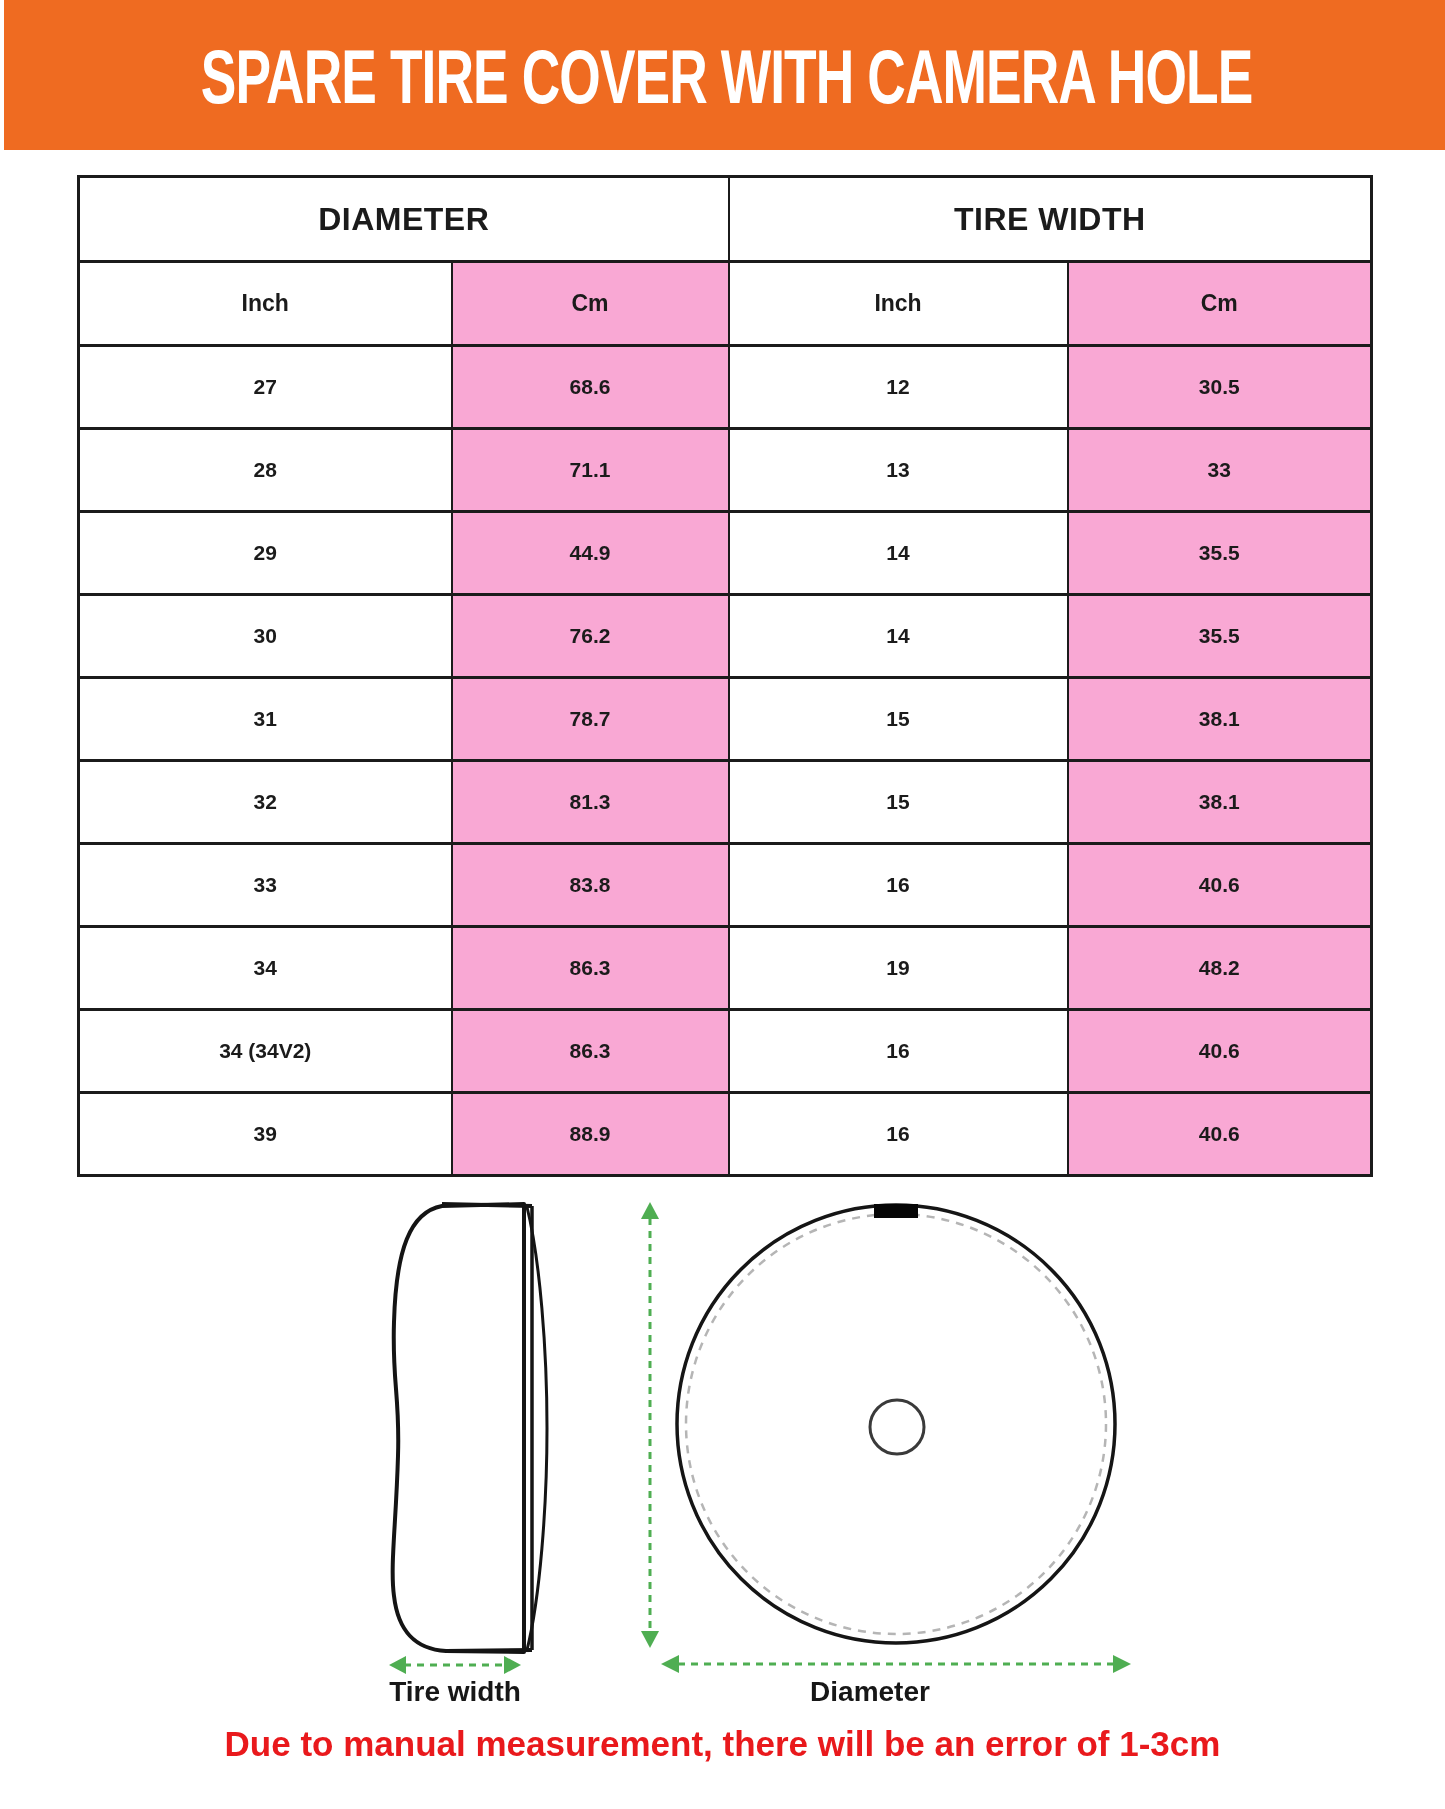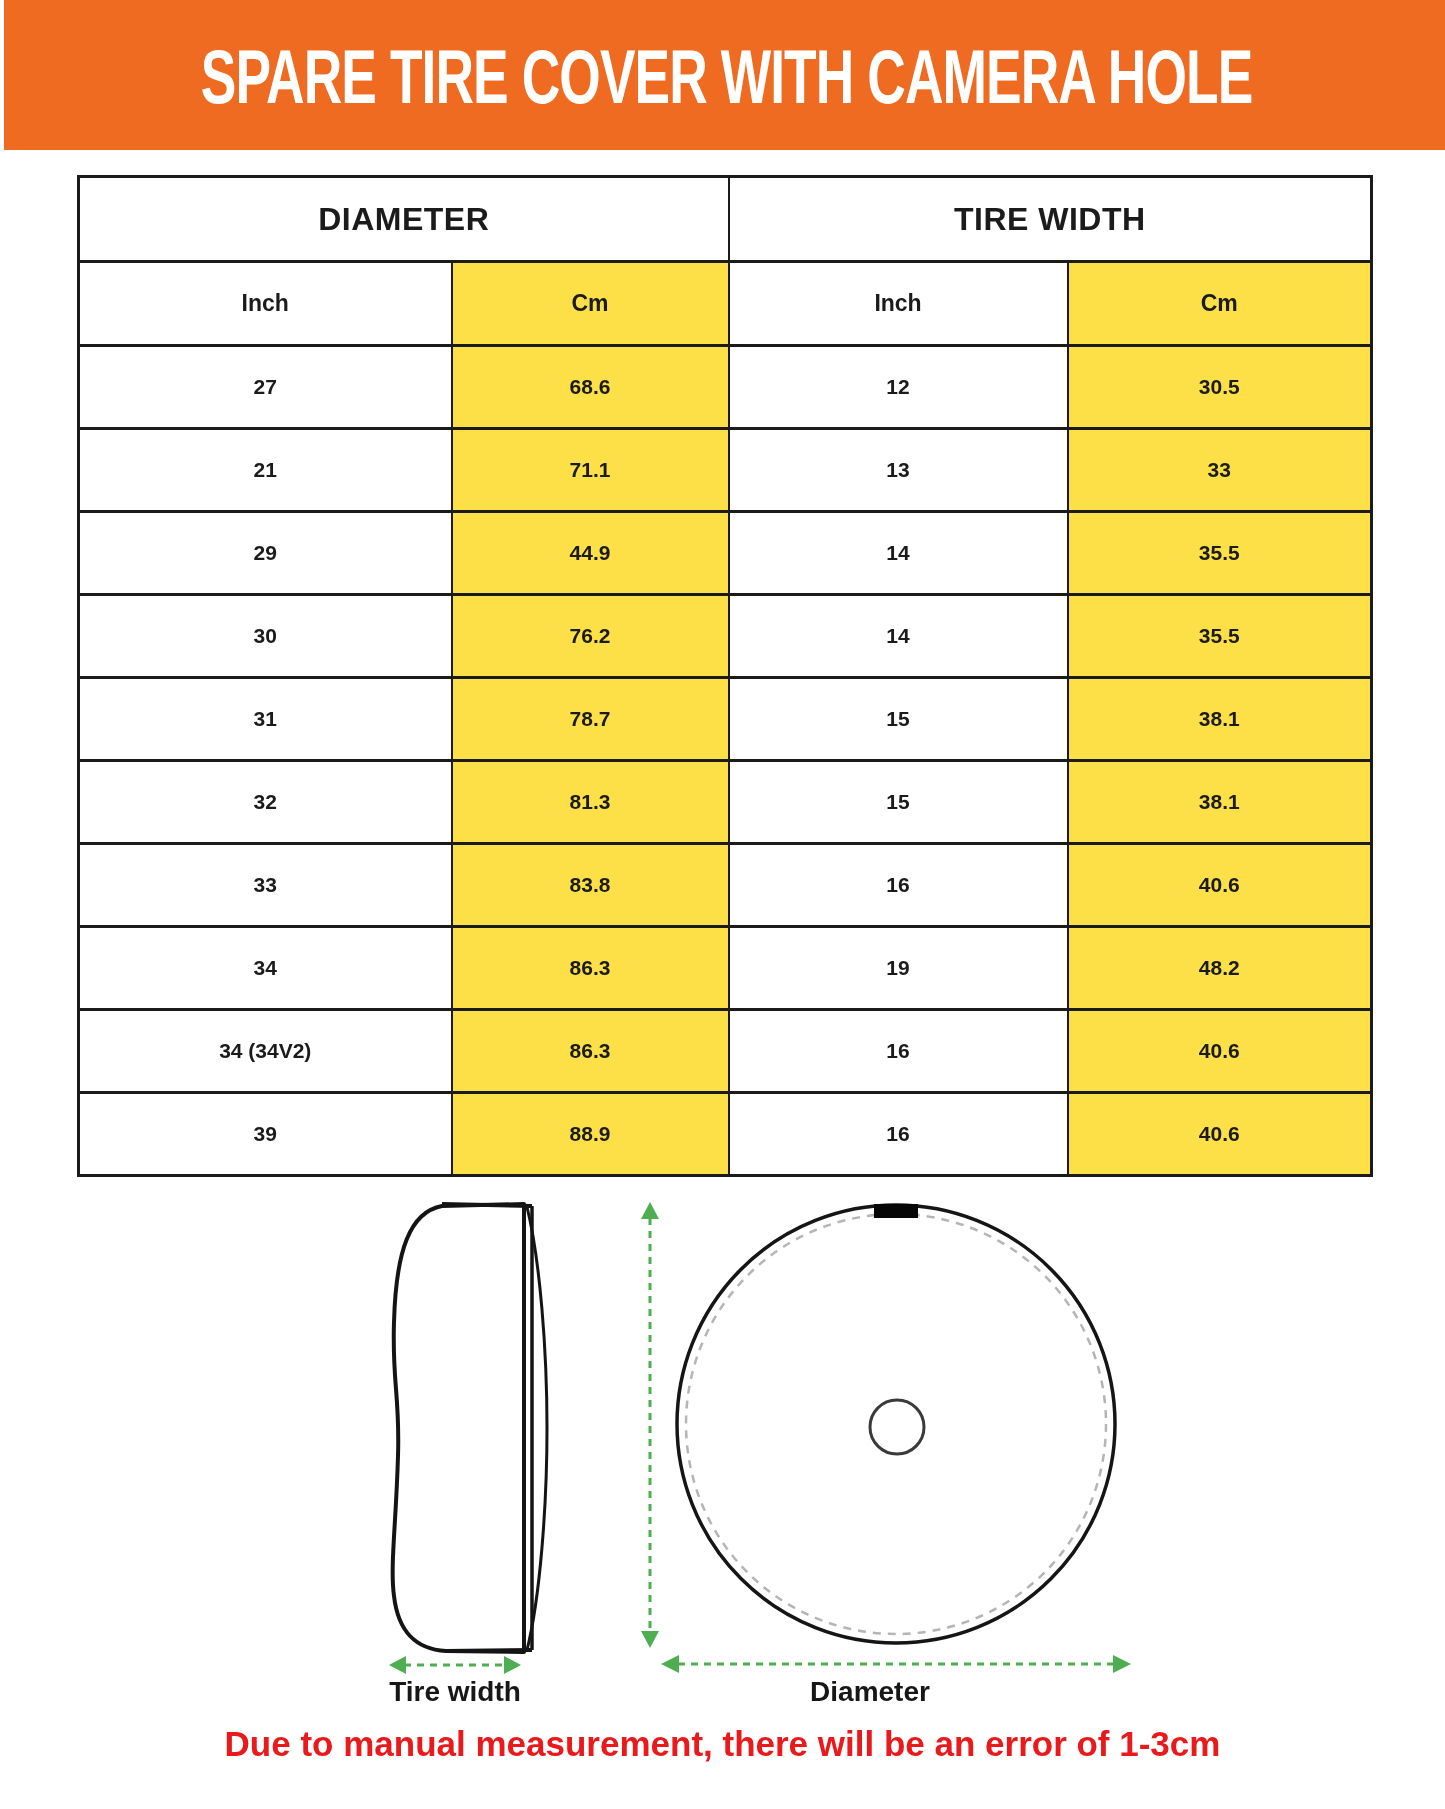--- a/index.html
+++ b/index.html
@@ -23,21 +23,21 @@
     border-collapse:collapse;table-layout:fixed;background:#ffffff;
   }
   .size-table th,.size-table td{
     border:2px solid #1b1b1b;border-top-width:3px;border-bottom-width:3px;
     text-align:center;vertical-align:middle;padding:0;
   }
   .size-table{border:3px solid #1b1b1b;}
   .group-header{font-size:32px;font-weight:800;letter-spacing:0.5px;height:82px;background:#ffffff;}
   .sub-header{font-size:23px;font-weight:700;height:81px;}
   .data-cell{font-size:21px;font-weight:600;height:80px;}
-  .col-cm{background:#fde047;}
+  .col-cm{background:#f9a8d4;}
   .col-inch{background:#ffffff;}
   
   .diagram-svg{position:absolute;left:0;top:1150px;width:1445px;height:560px;}
   .diagram-label{
     position:absolute;font-size:28px;font-weight:700;color:#171717;
     text-align:center;white-space:nowrap;
   }
   .label-tire-width{left:345px;top:1676px;width:220px;}
   .label-diameter{left:760px;top:1676px;width:220px;}
   
@@ -71,21 +71,21 @@
     <th class="sub-header col-inch">Inch</th>
     <th class="sub-header col-cm">Cm</th>
   </tr>
   <tr>
     <td class="data-cell col-inch">27</td>
     <td class="data-cell col-cm">68.6</td>
     <td class="data-cell col-inch">12</td>
     <td class="data-cell col-cm">30.5</td>
   </tr>
   <tr>
-    <td class="data-cell col-inch">21</td>
+    <td class="data-cell col-inch">28</td>
     <td class="data-cell col-cm">71.1</td>
     <td class="data-cell col-inch">13</td>
     <td class="data-cell col-cm">33</td>
   </tr>
   <tr>
     <td class="data-cell col-inch">29</td>
     <td class="data-cell col-cm">44.9</td>
     <td class="data-cell col-inch">14</td>
     <td class="data-cell col-cm">35.5</td>
   </tr>

